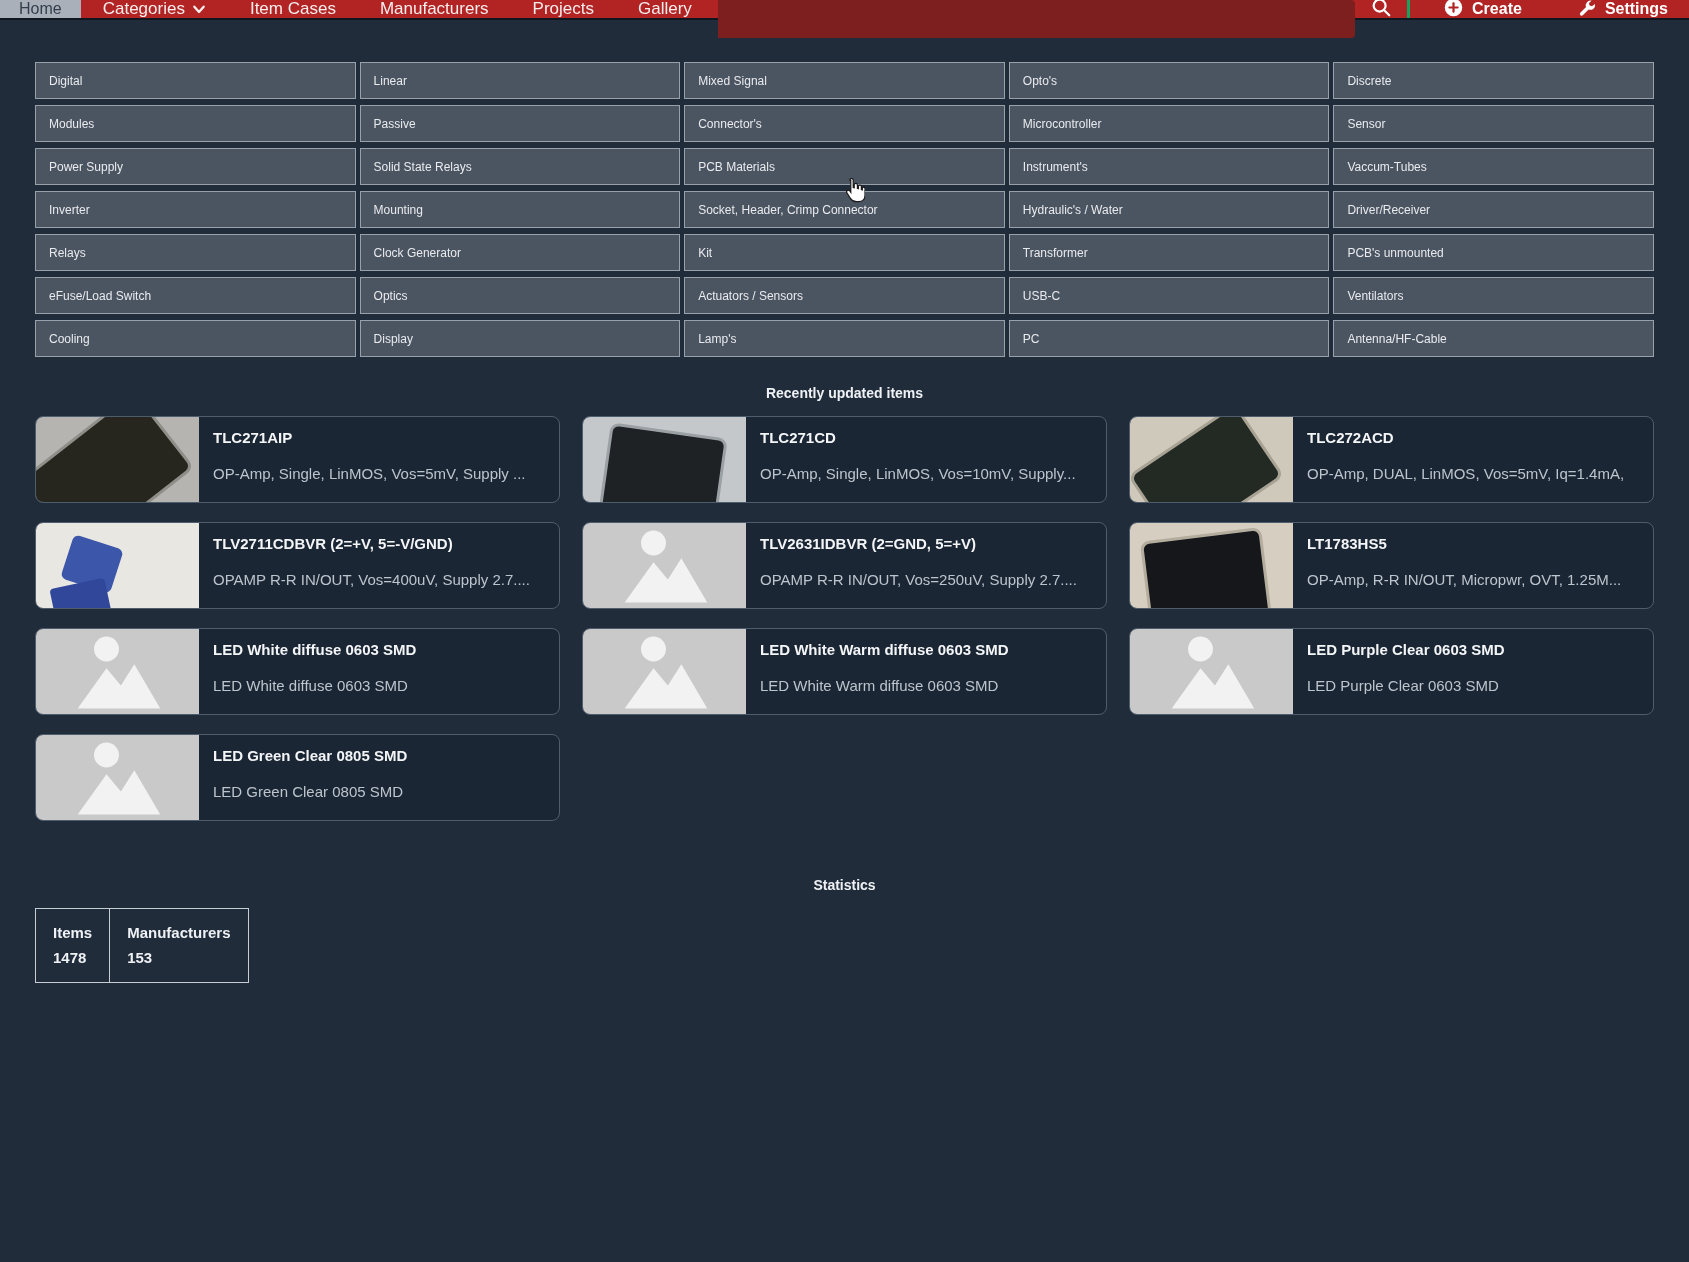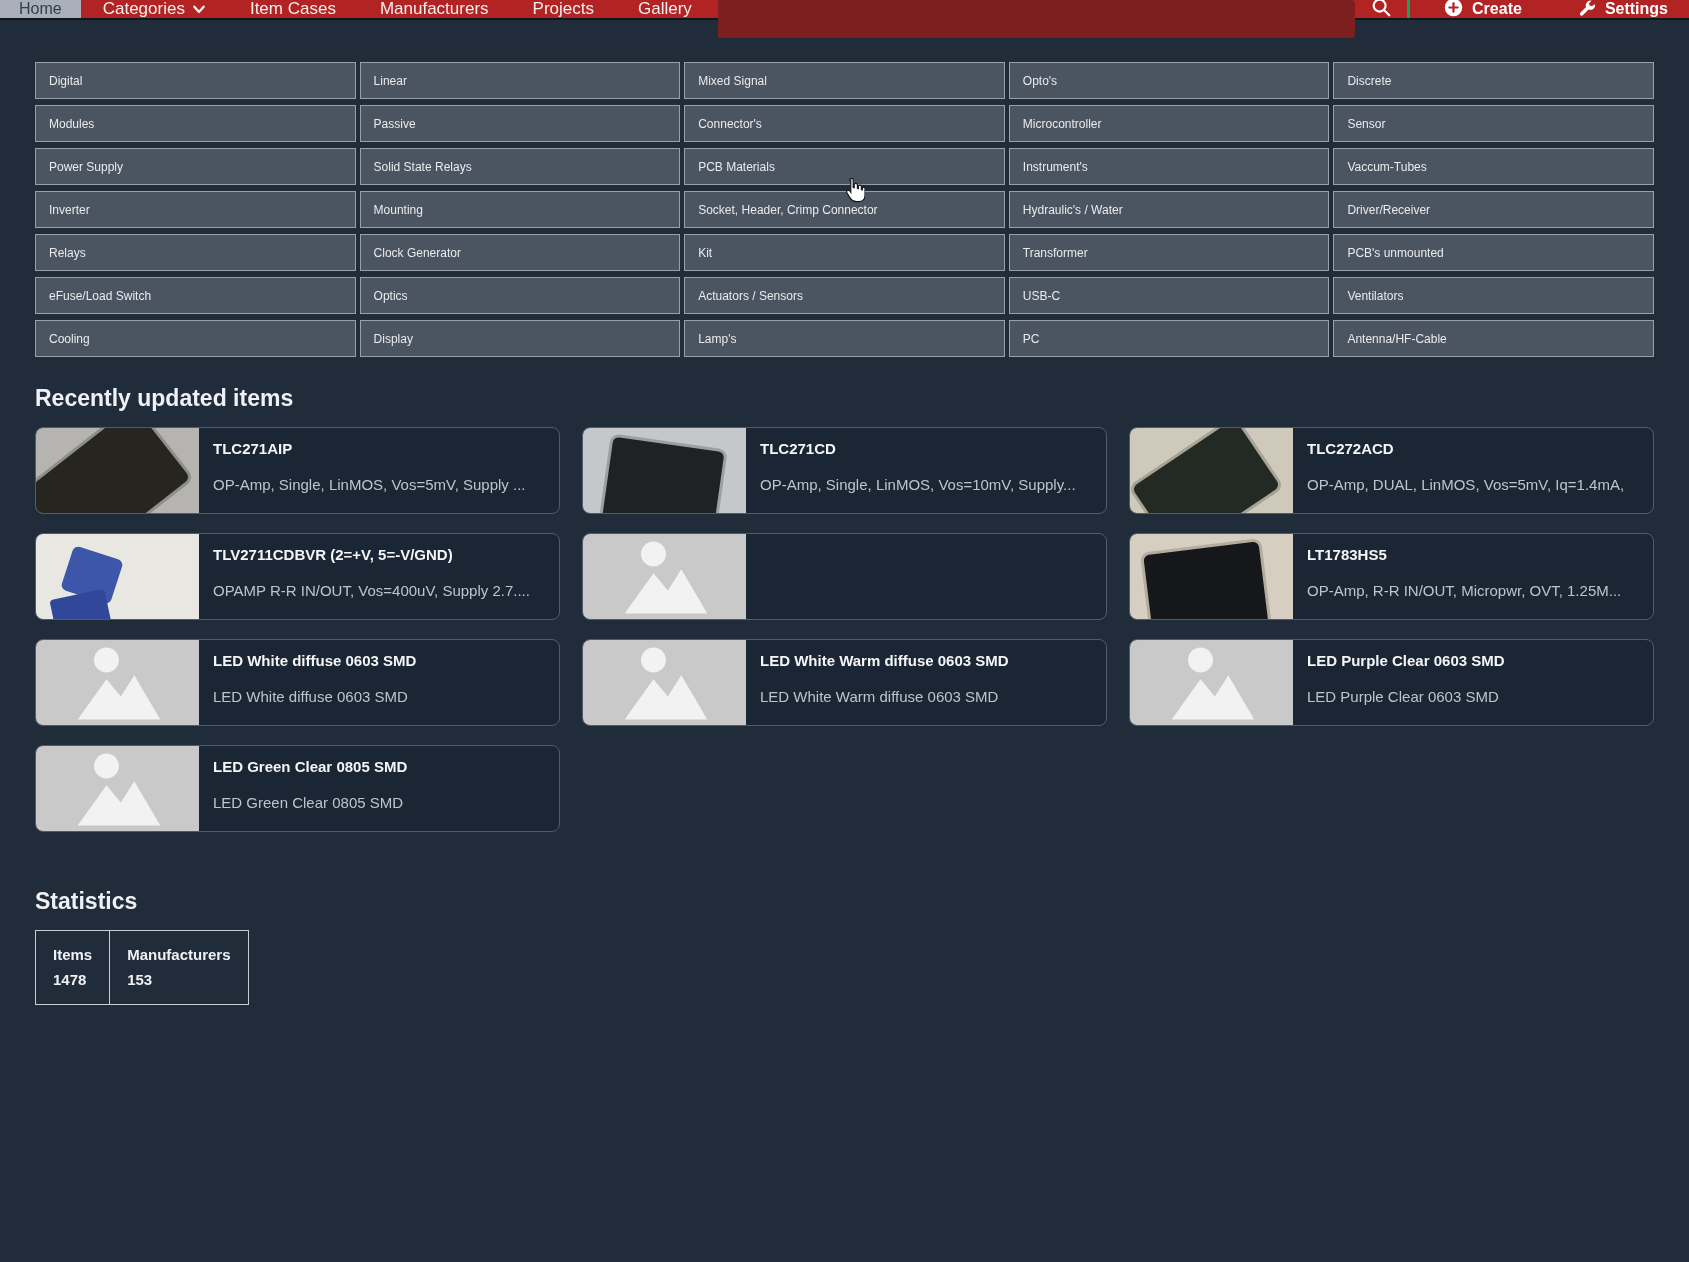--- a/index.html
+++ b/index.html
@@ -16,21 +16,21 @@
   .nav-search-btn{display:flex;align-items:center;justify-content:center;width:52px;cursor:pointer;}
   .nav-divider{width:3px;background:#12a35f;}
   .nav-action{display:flex;align-items:center;gap:9px;padding:0 21px;color:#ffffff;font-weight:bold;font-size:16px;cursor:pointer;margin-left:13px;}
 
   
   .content{padding:0 35px;}
   .cat-grid{display:grid;grid-template-columns:repeat(5,1fr);column-gap:4px;row-gap:6px;margin-top:42px;}
   .cat-tile{height:37px;display:flex;align-items:center;padding:0 13px;background:#4b5461;border:1px solid #98a0a9;color:#e9ebee;font-size:12px;cursor:pointer;white-space:nowrap;overflow:hidden;}
 
   
-  .section-heading{margin:28px 0 15px;font-size:23px;font-weight:bold;color:#eef1f5;}
+  .section-heading{margin:28px 0 15px;font-size:14px;font-weight:bold;color:#eef1f5;text-align:center;}
 
   
   .card-grid{display:grid;grid-template-columns:repeat(3,1fr);column-gap:22px;row-gap:19px;}
   .item-card{display:flex;height:87px;background:#1b2634;border:1px solid #4e5d6e;border-radius:8px;overflow:hidden;cursor:pointer;}
   .card-img{position:relative;flex:0 0 163px;width:163px;overflow:hidden;background:#c9c9c9;}
   .ph-icon{display:none;position:absolute;inset:0;margin:auto;}
   .card-img[data-img="placeholder"]{background:#c9c9c9;}
   .card-img[data-img="placeholder"] .ph-icon{display:block;}
   
   .card-img::before{content:"";position:absolute;display:none;border-radius:6px;}
@@ -206,20 +206,24 @@
         </div>
       </div>
 
       <div class="item-card">
         <div class="card-img" data-img="placeholder">
           <svg class="ph-icon" width="96" height="96" viewBox="0 0 100 100">
               <circle cx="38" cy="26" r="13" fill="#f2f2f2"></circle>
               <path d="M8 88 L38 46 L53 64 L67 42 L94 88 Z" fill="#f2f2f2"></path>
             </svg>
         </div>
+        <div class="card-body">
+          <div class="card-title">TLV2631IDBVR (2=GND, 5=+V)</div>
+          <div class="card-sub">OPAMP R-R IN/OUT, Vos=250uV, Supply 2.7....</div>
+        </div>
       </div>
 
       <div class="item-card">
         <div class="card-img" data-img="photo-sot-black">
           
         </div>
         <div class="card-body">
           <div class="card-title">LT1783HS5</div>
           <div class="card-sub">OP-Amp, R-R IN/OUT, Micropwr, OVT, 1.25M...</div>
         </div>

